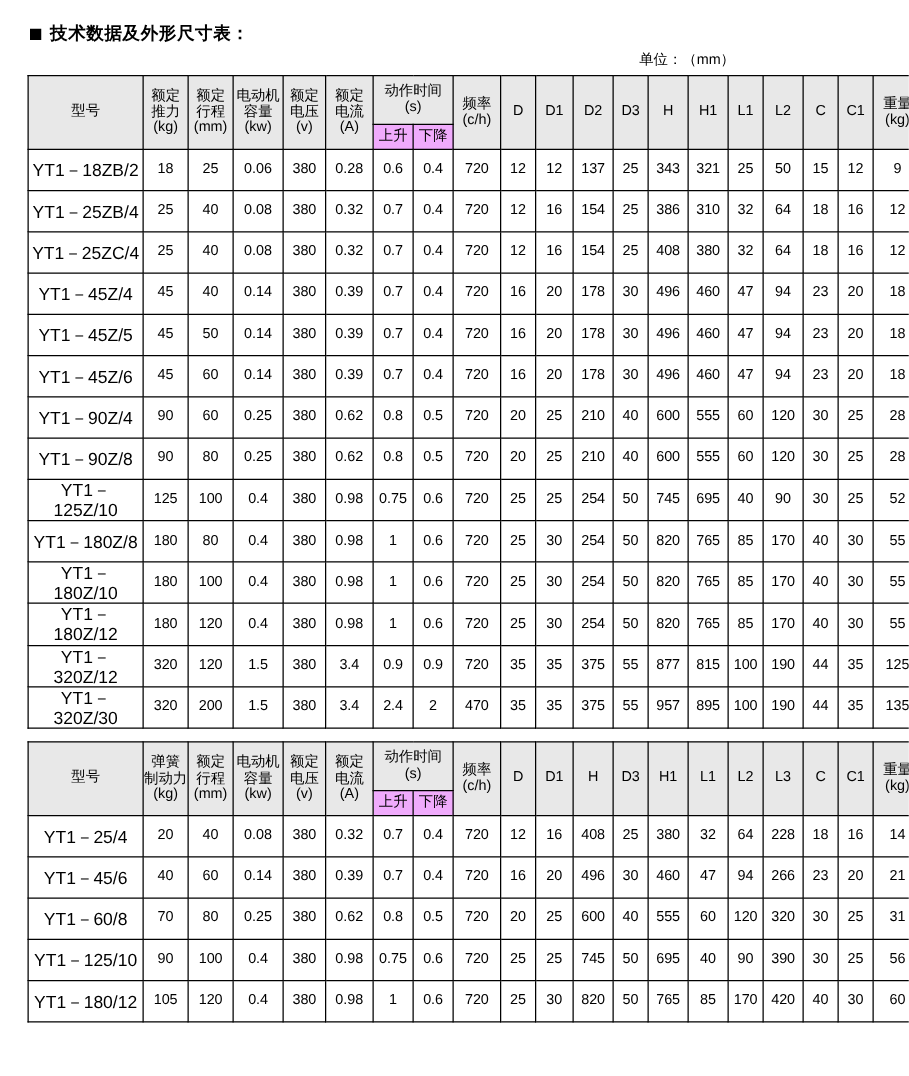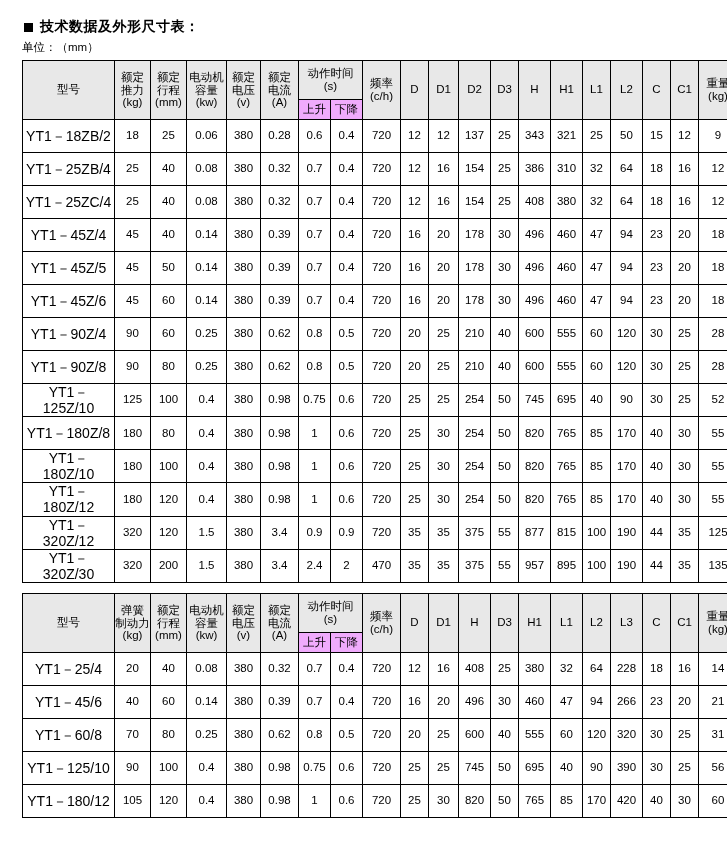--- a/index.html
+++ b/index.html
@@ -33,21 +33,21 @@
     background: #000;
     display: inline-block;
     margin-right: 7px;
   }
   .title-text {
     font-size: 14px;
     font-weight: bold;
     letter-spacing: 0.5px;
   }
   .unit-row {
-    text-align: left;
+    text-align: right;
     font-size: 11.5px;
     margin: 0 4px 4px 0;
     height: 16px;
   }
   table.spec {
     border-collapse: collapse;
     width: 685px;
     table-layout: fixed;
     margin: 0 auto;
   }

